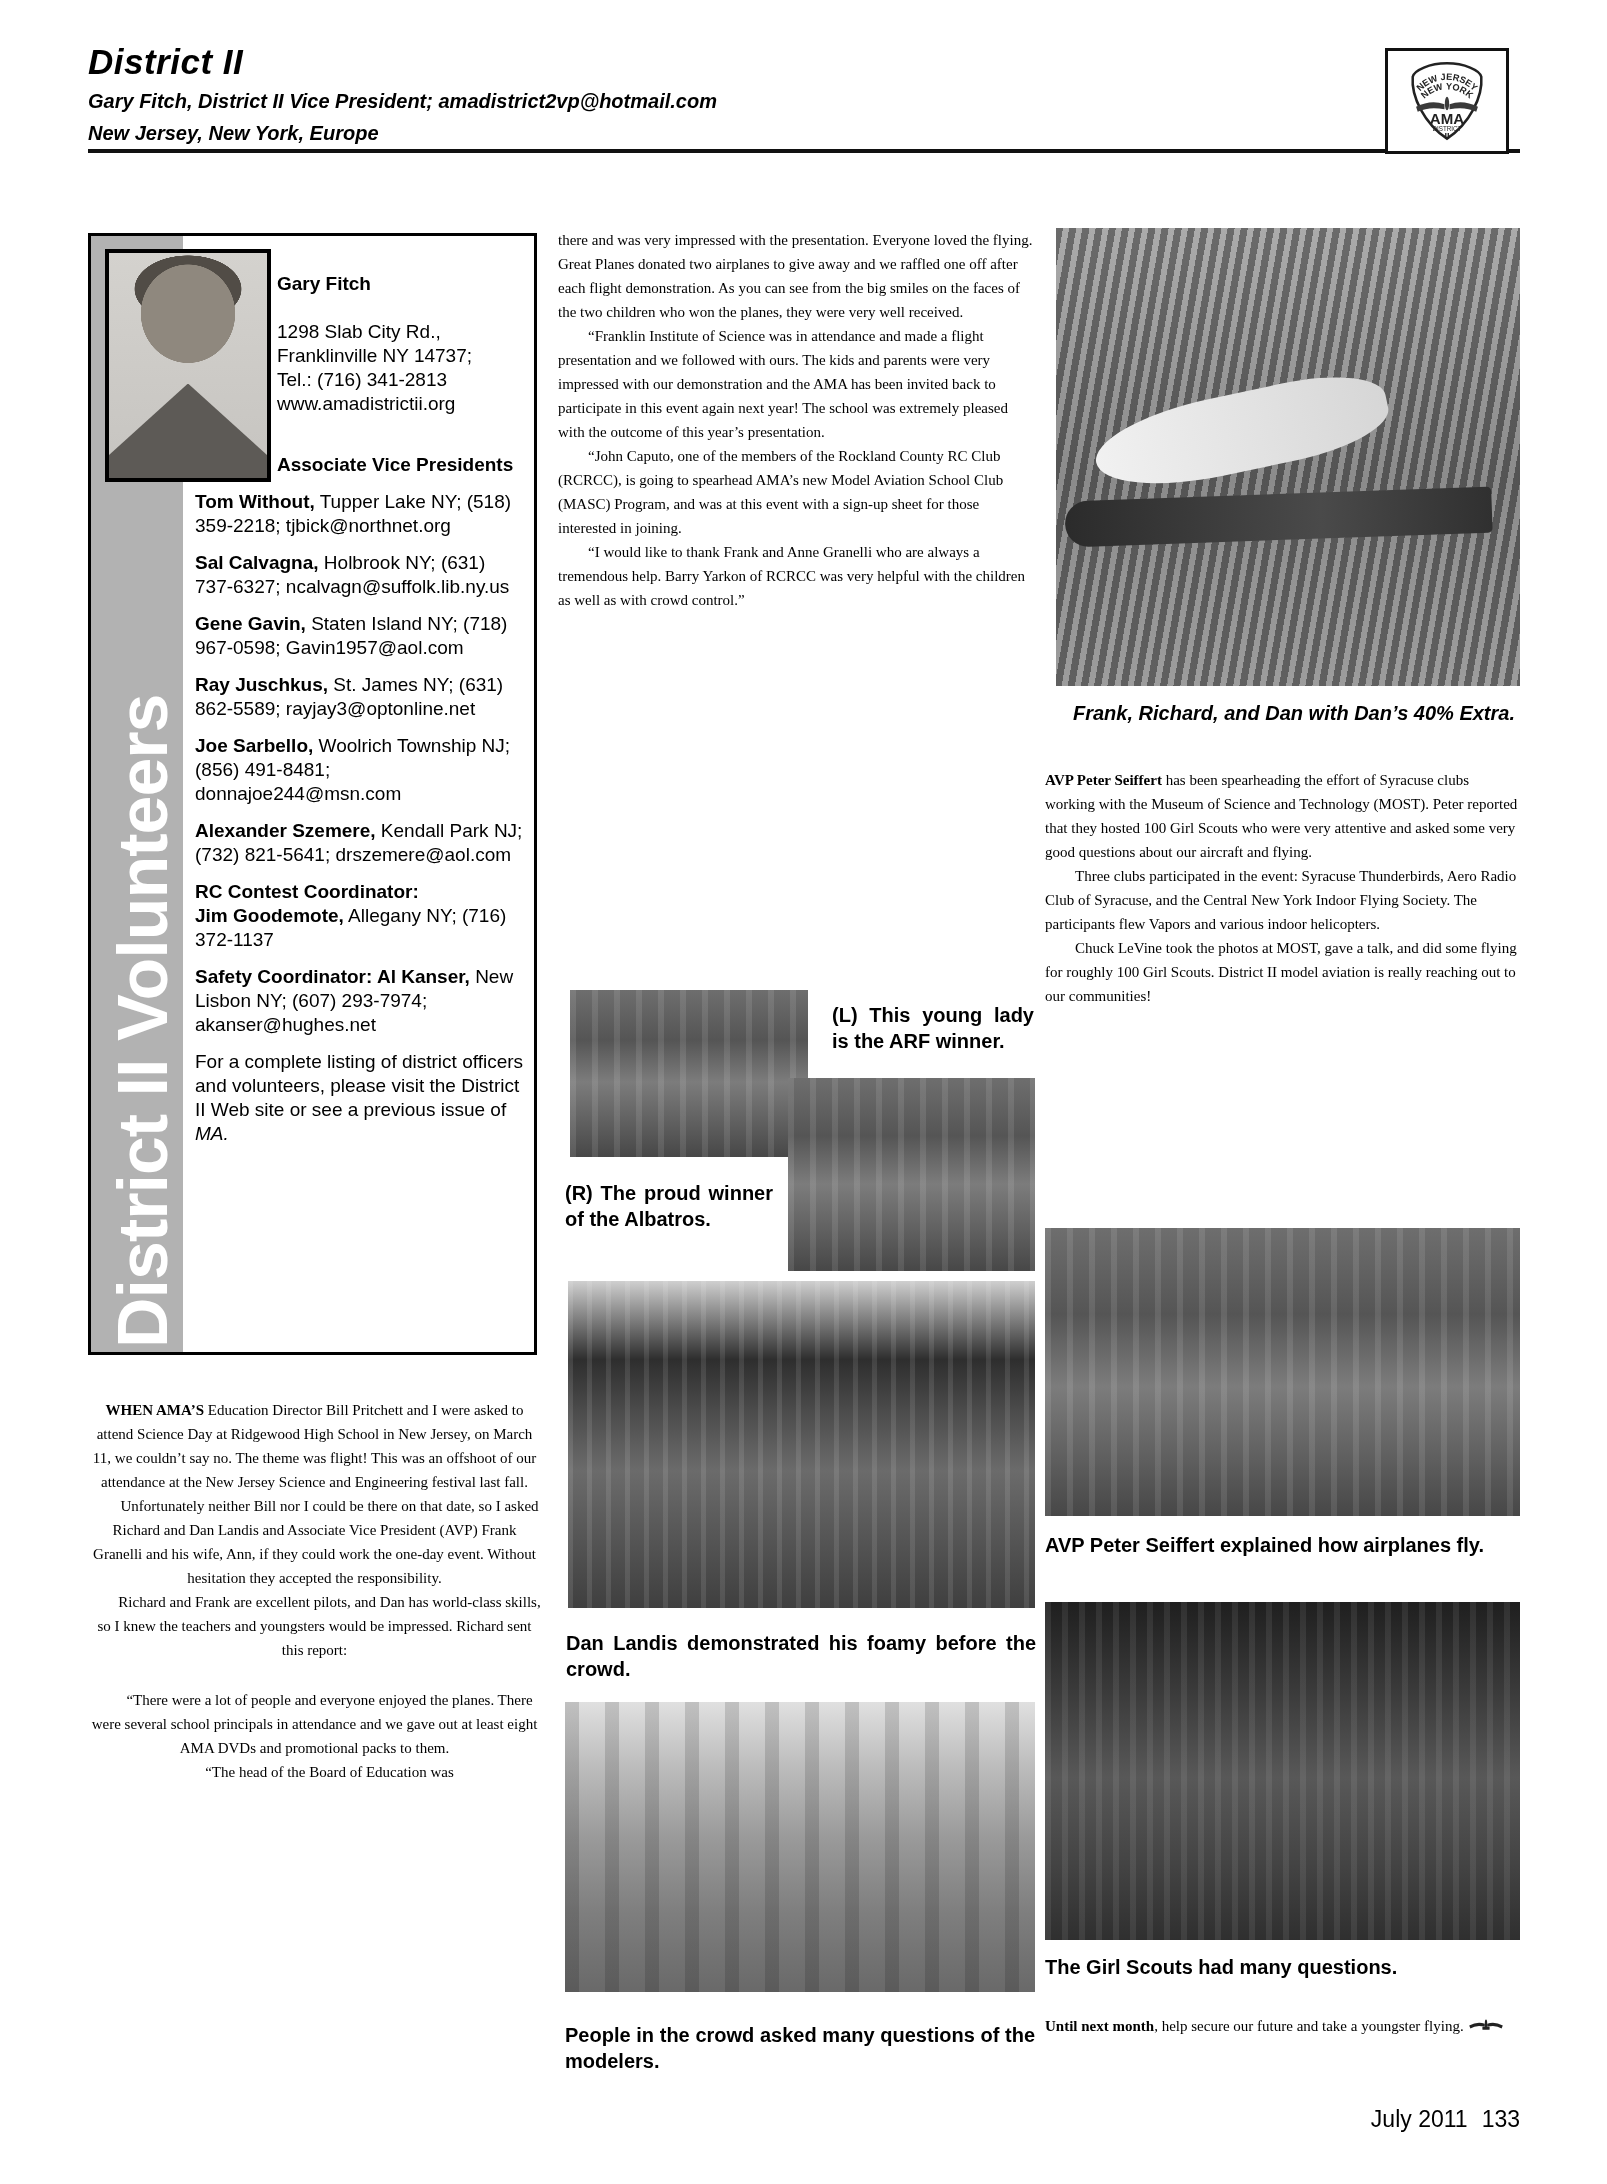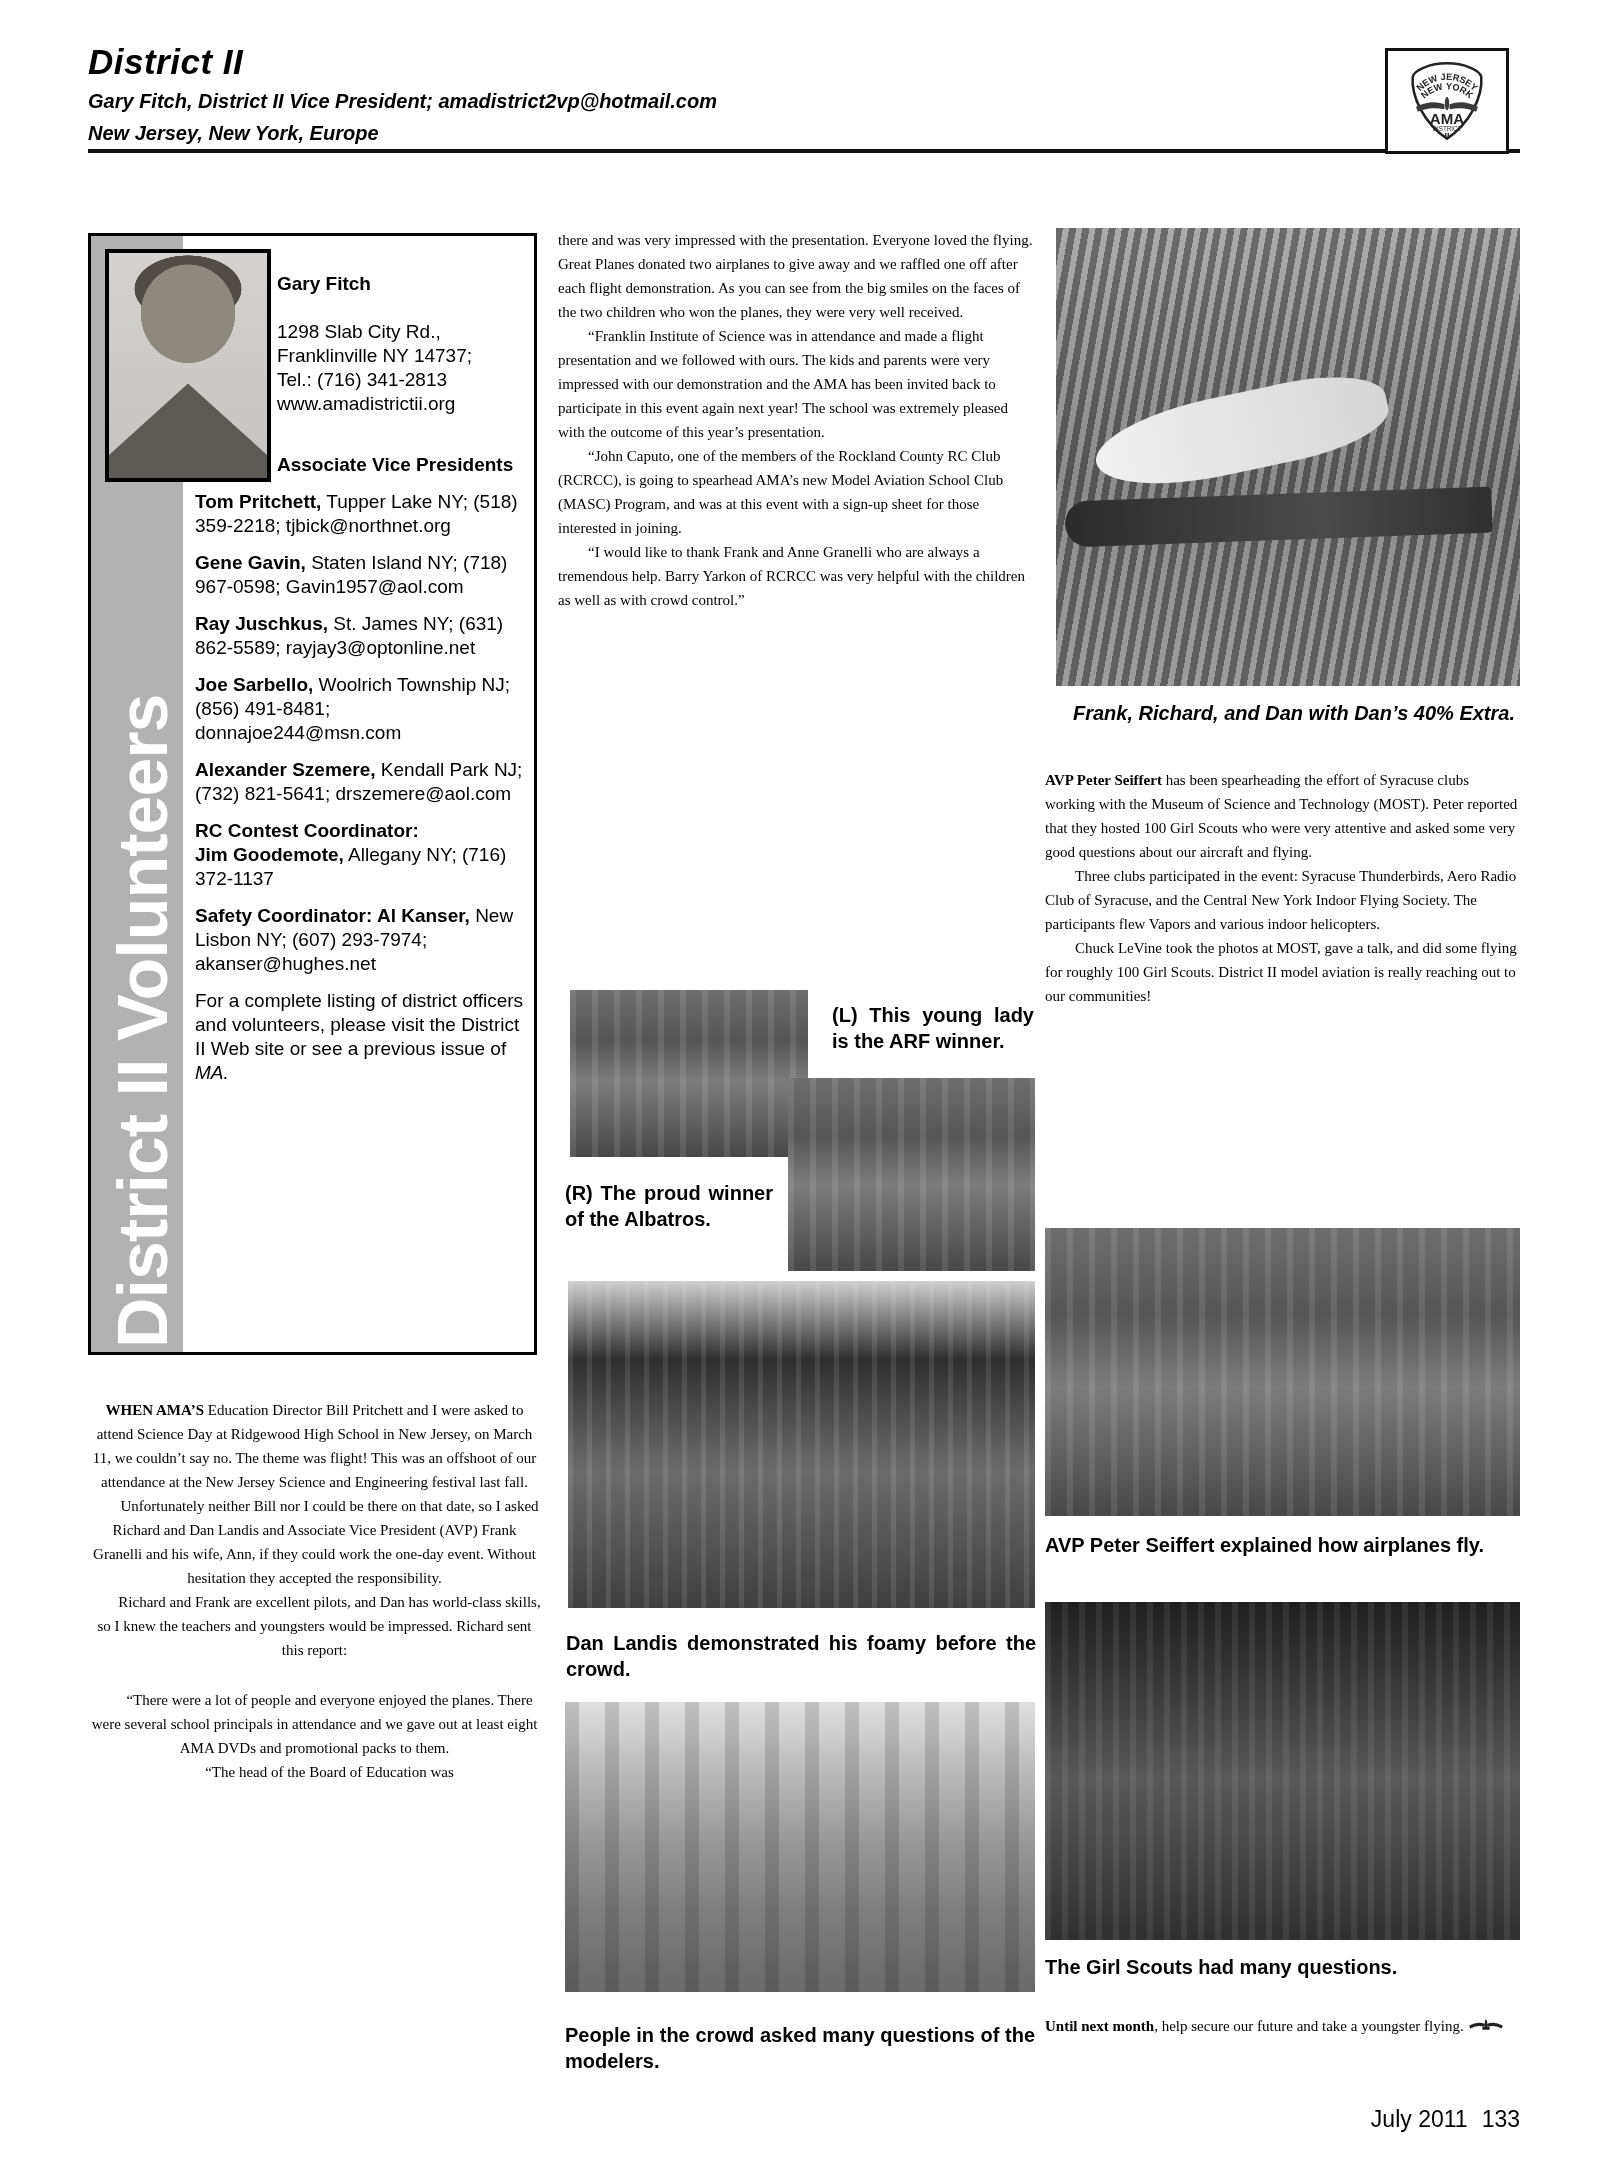--- a/index.html
+++ b/index.html
@@ -130,21 +130,22 @@
     <div class="vol-content">
       <div class="float-spacer"></div>
       <p class="v-entry">
         <span class="gary-name">Gary Fitch</span>
         <span class="gary-addr">1298 Slab City Rd.,
 Franklinville NY 14737;
 Tel.: (716) 341-2813
 www.amadistrictii.org</span>
       </p>
       <p class="v-head">Associate Vice Presidents</p>
-      <p class="v-entry"><span class="vb">Tom Pritchett,</span><span> Tupper Lake NY; (518) 359-2218; tjbick@northnet.org</span></p>
+      <p class="v-entry"><span class="vb">Tom Without,</span><span> Tupper Lake NY; (518) 359-2218; tjbick@northnet.org</span></p>
+      <p class="v-entry"><span class="vb">Sal Calvagna,</span><span> Holbrook NY; (631) 737-6327; ncalvagn@suffolk.lib.ny.us</span></p>
       <p class="v-entry"><span class="vb">Gene Gavin,</span><span> Staten Island NY; (718) 967-0598; Gavin1957@aol.com</span></p>
       <p class="v-entry"><span class="vb">Ray Juschkus,</span><span> St. James NY; (631) 862-5589; rayjay3@optonline.net</span></p>
       <p class="v-entry"><span class="vb">Joe Sarbello,</span><span> Woolrich Township NJ; (856) 491-8481; donnajoe244@msn.com</span></p>
       <p class="v-entry"><span class="vb">Alexander Szemere,</span><span> Kendall Park NJ; (732) 821-5641; drszemere@aol.com</span></p>
       <p class="v-entry"><span class="vb">RC Contest Coordinator:
 Jim Goodemote,</span><span> Allegany NY; (716) 372-1137</span></p>
       <p class="v-entry"><span class="vb">Safety Coordinator: Al Kanser,</span><span> New Lisbon NY; (607) 293-7974; akanser@hughes.net</span></p>
       <p class="v-entry"><span>For a complete listing of district officers and volunteers, please visit the District II Web site or see a previous issue of </span><span class="vi">MA.</span></p>
     </div>
   </div>

